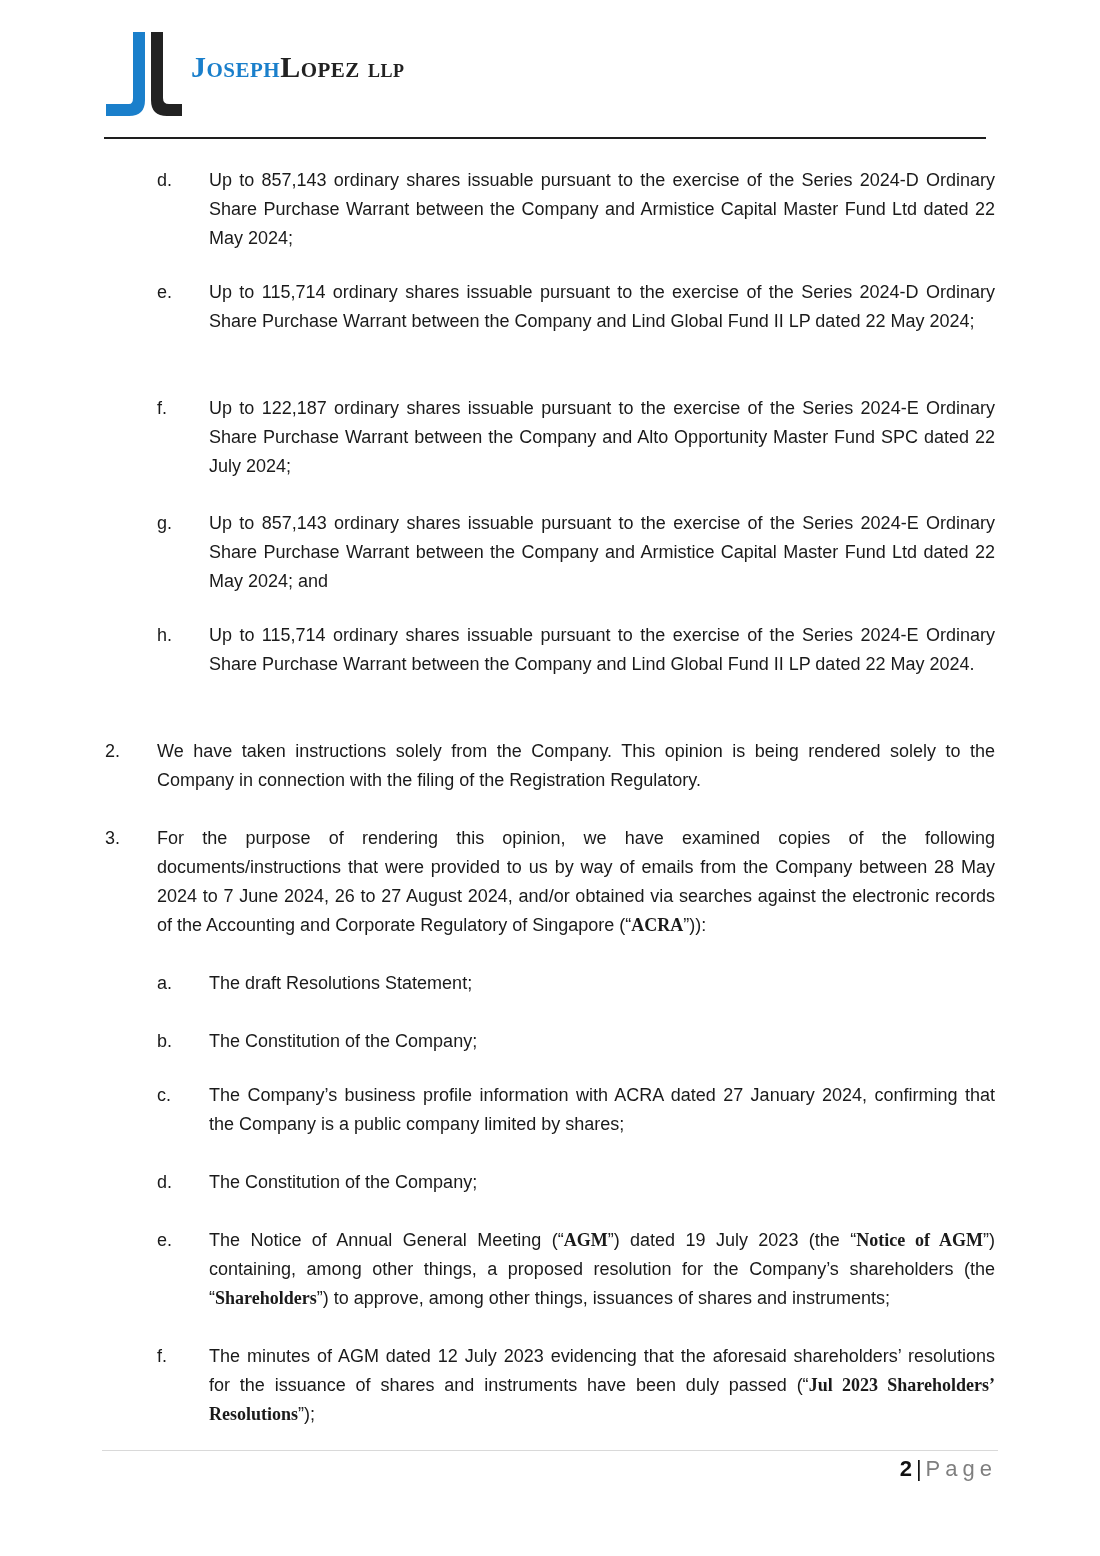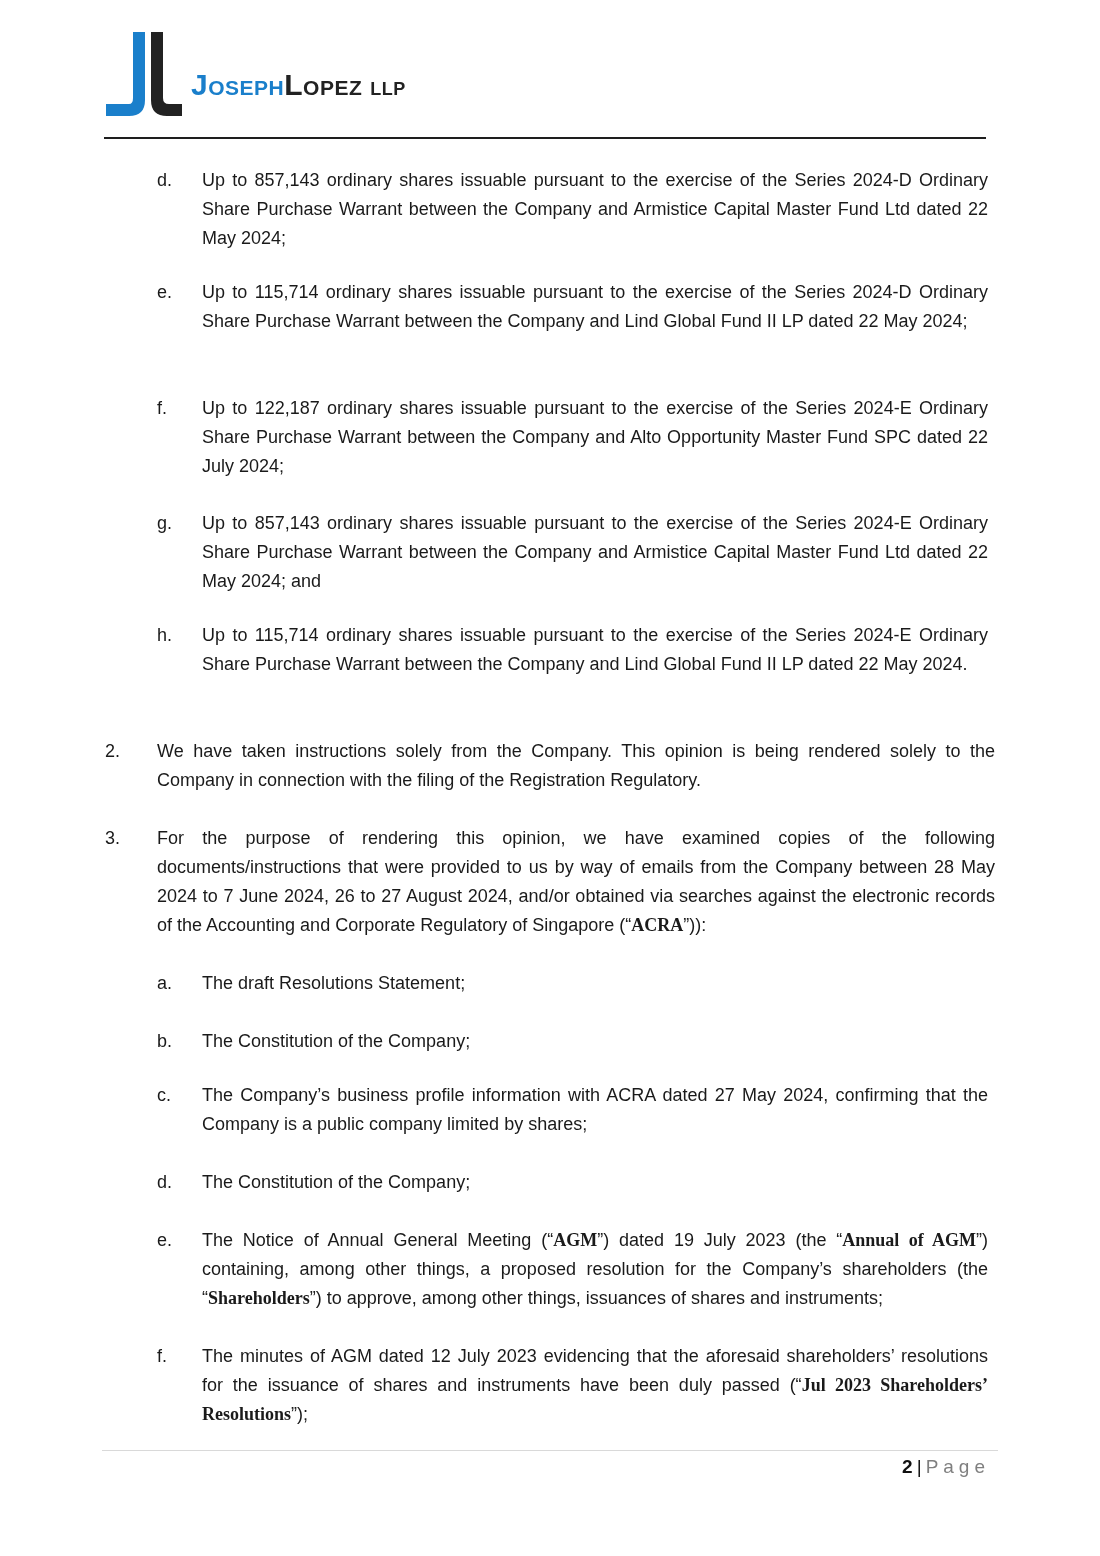--- a/index.html
+++ b/index.html
@@ -1,36 +1,36 @@
 <!DOCTYPE html>
 <html><head>
 <meta charset="utf-8">
 <style>
   html, body { margin: 0; padding: 0; background: #ffffff; }
   body { width: 1100px; height: 1556px; position: relative; overflow: hidden;
          font-family: "Liberation Sans", sans-serif; color: #1a1a1a; }
   .logo { position: absolute; left: 104px; top: 28px; width: 80px; height: 92px; }
-  .brand { position: absolute; left: 191px; top: 68px; font-family: Liberation Sans, sans-serif;
+  .brand { position: absolute; left: 191px; top: 50px; font-family: Liberation Serif, serif;
            font-weight: bold; font-size: 30px; letter-spacing: 0.5px; white-space: nowrap; }
   .brand .blue { color: #1a7fcb; }
   .brand .dark { color: #222222; }
   .brand .sm { font-size: 21px; }
   .brand .llp { font-size: 18px; color: #222222; margin-left: 8px; }
   .header-rule { position: absolute; left: 104px; top: 137px; width: 882px; height: 2px; background: #1e1e1e; }
   .footer-rule { position: absolute; left: 102px; top: 1450px; width: 896px; height: 1px; background: #d9d9d9; }
-  .page-num { position: absolute; right: 110px; top: 1456px; font-size: 19px; white-space: nowrap; }
+  .page-num { position: absolute; right: 103px; top: 1456px; font-size: 22px; white-space: nowrap; }
   .page-num .n { color: #111; font-weight: bold; }
   .page-num .sep { color: #111; margin: 0 4px; }
   .page-num .lbl { color: #7f7f7f; letter-spacing: 5px; }
 
   .item { position: absolute; font-size: 18px; line-height: 29px; }
   .item .mk { position: absolute; left: 0; top: 0; }
   .item .tx { position: absolute; text-align: justify; }
   .sub { left: 157px; width: 838px; }
-  .sub .tx { left: 45px; width: 786px; }
+  .sub .tx { left: 52px; width: 786px; }
   .top { left: 105px; width: 890px; }
   .top .tx { left: 52px; width: 838px; }
   b { font-weight: bold; font-family: Liberation Serif, serif; }
 </style>
 </head>
 <body>
 
 <svg class="logo" viewBox="0 0 80 92">
   <path d="M29 4 H41 V72 Q41 88 25 88 H2 V76 H25 Q29 76 29 70 Z" fill="#1a7fcb"></path>
   <path d="M47 4 H59 V70 Q59 76 65 76 H78 V88 H63 Q47 88 47 72 Z" fill="#222222"></path>
@@ -74,29 +74,29 @@
 <div class="item sub" style="top:969px;">
   <span class="mk">a.</span>
   <div class="tx">The draft Resolutions Statement;</div>
 </div>
 <div class="item sub" style="top:1027px;">
   <span class="mk">b.</span>
   <div class="tx">The Constitution of the Company;</div>
 </div>
 <div class="item sub" style="top:1081px;">
   <span class="mk">c.</span>
-  <div class="tx">The Company’s business profile information with ACRA dated 27 May 2024, confirming that the Company is a public company limited by shares;</div>
+  <div class="tx">The Company’s business profile information with ACRA dated 27 January 2024, confirming that the Company is a public company limited by shares;</div>
 </div>
 <div class="item sub" style="top:1168px;">
   <span class="mk">d.</span>
   <div class="tx">The Constitution of the Company;</div>
 </div>
 <div class="item sub" style="top:1226px;">
   <span class="mk">e.</span>
-  <div class="tx"><span>The Notice of Annual General Meeting (“</span><b>AGM</b><span>”) dated 19 July 2023 (the “</span><b>Annual of AGM</b><span>”) containing, among other things, a proposed resolution for the Company’s shareholders (the “</span><b>Shareholders</b><span>”) to approve, among other things, issuances of shares and instruments;</span></div>
+  <div class="tx"><span>The Notice of Annual General Meeting (“</span><b>AGM</b><span>”) dated 19 July 2023 (the “</span><b>Notice of AGM</b><span>”) containing, among other things, a proposed resolution for the Company’s shareholders (the “</span><b>Shareholders</b><span>”) to approve, among other things, issuances of shares and instruments;</span></div>
 </div>
 <div class="item sub" style="top:1342px;">
   <span class="mk">f.</span>
   <div class="tx"><span>The minutes of AGM dated 12 July 2023 evidencing that the aforesaid shareholders’ resolutions for the issuance of shares and instruments have been duly passed (“</span><b>Jul 2023 Shareholders’ Resolutions</b><span>”);</span></div>
 </div>
 
 <div class="footer-rule"></div>
 <div class="page-num">
   <span class="n">2</span><span class="sep">|</span><span class="lbl">Page</span>
 </div>

